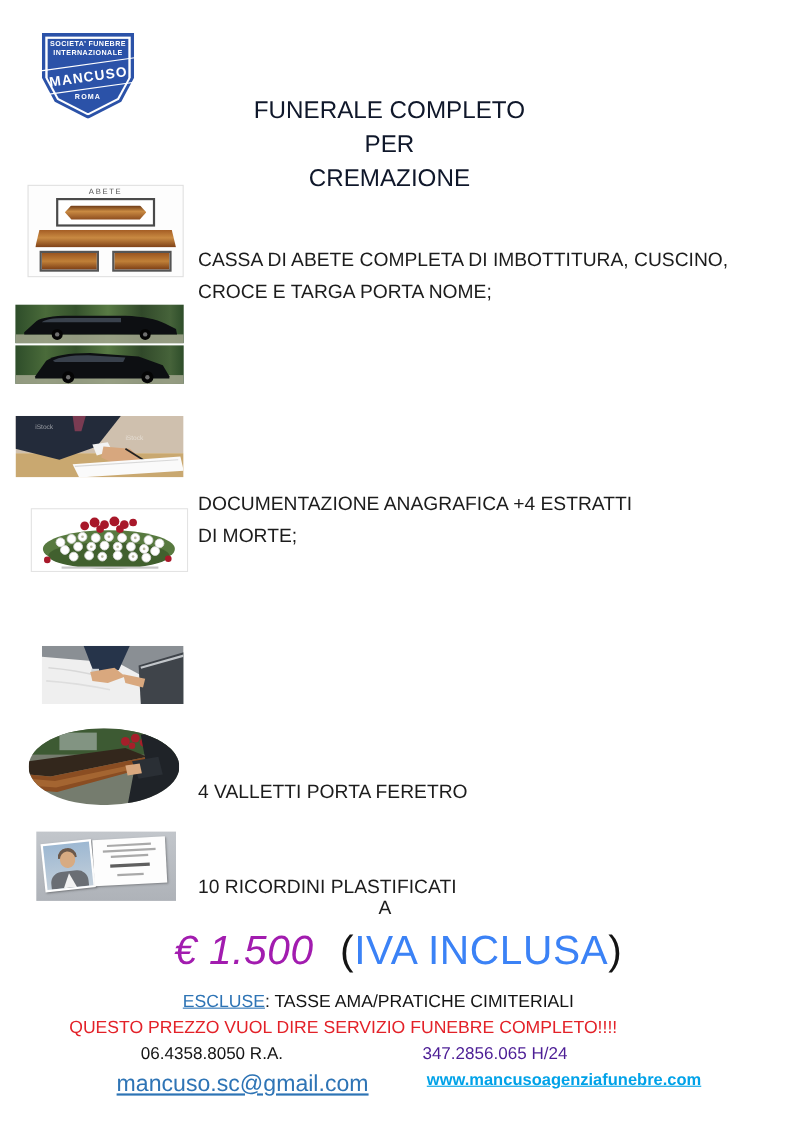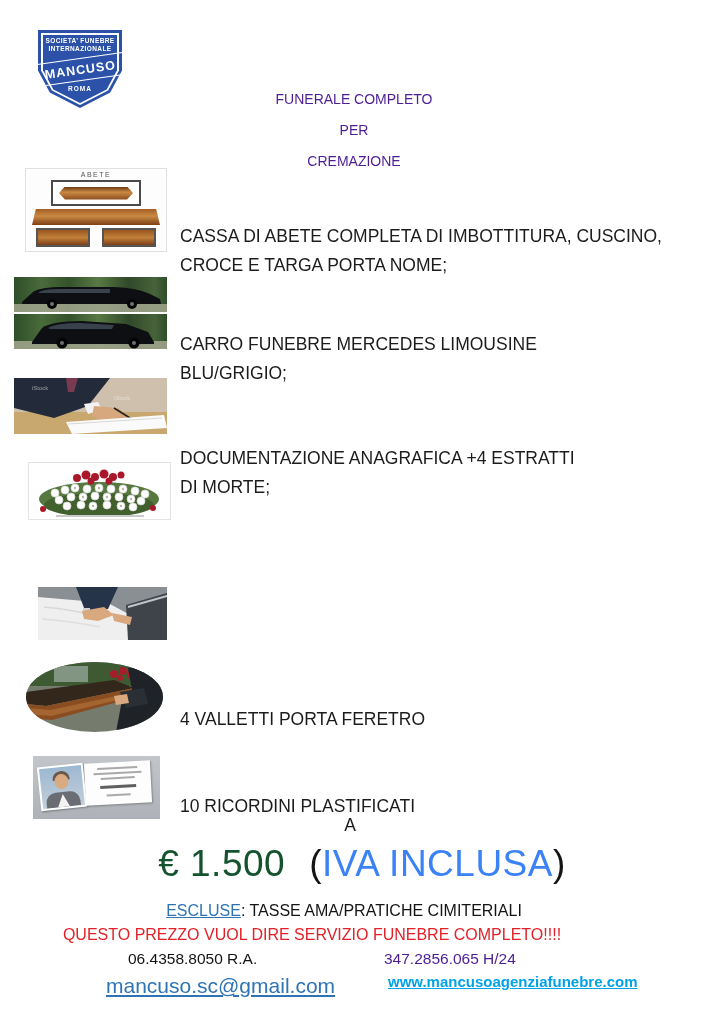--- a/index.html
+++ b/index.html
@@ -22,21 +22,21 @@
     color:#fff;font-size:6.5px;line-height:7.5px;letter-spacing:.4px;font-weight:bold;}
   .logo-band{position:absolute;left:-4%;right:-4%;top:36%;height:27%;
     border-top:1.5px solid #fff;border-bottom:1.5px solid #fff;
     transform:rotate(-8deg);display:flex;align-items:center;justify-content:center;}
   .logo-name{color:#fff;font-weight:bold;font-size:12.5px;letter-spacing:1px;}
   .logo-city{position:absolute;bottom:16px;left:0;right:0;text-align:center;
     color:#fff;font-size:6.5px;letter-spacing:1px;font-weight:bold;}
 
   
   .title{position:absolute;left:229px;top:84px;width:250px;text-align:center;
-    font-size:14px;line-height:31px;color:#4c1d95;white-space:pre-line;}
+    font-size:22px;line-height:31px;color:#0f172a;white-space:pre-line;}
 
   
   .item-text{position:absolute;font-size:17.5px;line-height:29px;white-space:pre;color:#1c1c1c;}
 
   
   .img-abete{position:absolute;left:25px;top:168px;width:142px;height:84px;
     background:#fdfdfd;border:1px solid #e0e0e0;box-sizing:border-box;}
   .abete-label{margin-top:2px;text-align:center;font-size:7px;letter-spacing:1.5px;color:#555;}
   .abete-frame{margin:2px auto 0;width:86px;height:22px;border:2px solid #4a4a4a;
     display:flex;align-items:center;justify-content:center;background:#fff;}
@@ -93,21 +93,21 @@
     transform:rotate(-3deg);box-shadow:1px 1px 2px rgba(0,0,0,.3);
     display:flex;flex-direction:column;align-items:center;padding-top:5px;box-sizing:border-box;gap:3px;}
   .ct-bar{height:2px;background:#a9a9a9;}
   .ct-bar.b1{width:40px}.ct-bar.b2{width:48px}.ct-bar.b3{width:34px}
   .ct-name{width:36px;height:2.5px;background:#5f5f5f;margin-top:3px;}
   .ct-bar.b4{width:24px;margin-top:3px}
 
   
   .connector{position:absolute;left:180px;top:815px;width:340px;text-align:center;font-size:17.5px;}
   .price{position:absolute;left:0;top:843px;width:724px;text-align:center;font-size:37px;letter-spacing:.5px;}
-  .price-amount{color:#14532d;margin-right:24px;}
+  .price-amount{color:#a21caf;margin-right:24px;font-style:italic;}
   .price-paren{color:#141414;}
   .price-vat{color:#3b82f6;}
 
   
   .excluded{position:absolute;left:0;top:902px;width:688px;text-align:center;font-size:16px;color:#141414;}
   .excluded-label{color:#2E74B5;text-decoration:underline;}
   .warning{position:absolute;left:0;top:926px;width:624px;text-align:center;font-size:16px;color:#E32128;}
   .phone-ra{position:absolute;left:128px;top:950px;font-size:15.5px;color:#141414;}
   .phone-h24{position:absolute;left:384px;top:950px;font-size:15.5px;color:#4c1d95;}
   .email-link{position:absolute;left:106px;top:974px;font-size:21px;color:#2E74B5;
@@ -169,22 +169,20 @@
       <svg width="153" height="35" viewBox="0 0 153 35">
         <path d="M18 28 L28 14 Q38 7 68 7 L112 10 L134 18 L140 28 L140 30 L18 30 Z" fill="#0d0f12"></path>
         <path d="M34 14 Q42 9 66 9 L100 11 L98 15 L36 15 Z" fill="#39414c"></path>
         <circle cx="48" cy="29" r="5.5" fill="#050505"></circle>
           <circle cx="48" cy="29" r="2" fill="#6f6f6f"></circle>
         <circle cx="120" cy="29" r="5.5" fill="#050505"></circle>
           <circle cx="120" cy="29" r="2" fill="#6f6f6f"></circle>
       </svg>
     </div>
   </div>
-  <div class="item-text" style="left:180px;top:330px;">CARRO FUNEBRE MERCEDES LIMOUSINE
-BLU/GRIGIO;</div>
 
   <div class="img-paper">
     <svg width="153" height="56" viewBox="0 0 153 56">
       <rect x="0" y="0" width="153" height="34" fill="#cfc0ae"></rect>
       <rect x="0" y="34" width="153" height="22" fill="#c9a870"></rect>
       <polygon points="0,0 96,0 74,28 40,40 0,30" fill="#232b3a"></polygon>
       <polygon points="52,0 64,0 60,14 54,14" fill="#7a3b52"></polygon>
       <polygon points="70,26 84,24 88,32 74,36" fill="#f2f2f2"></polygon>
       <polygon points="80,28 104,30 118,42 96,46 78,38" fill="#d7a77e"></polygon>
       <line x1="100" y1="30" x2="124" y2="45" stroke="#222" stroke-width="1.6"></line>

